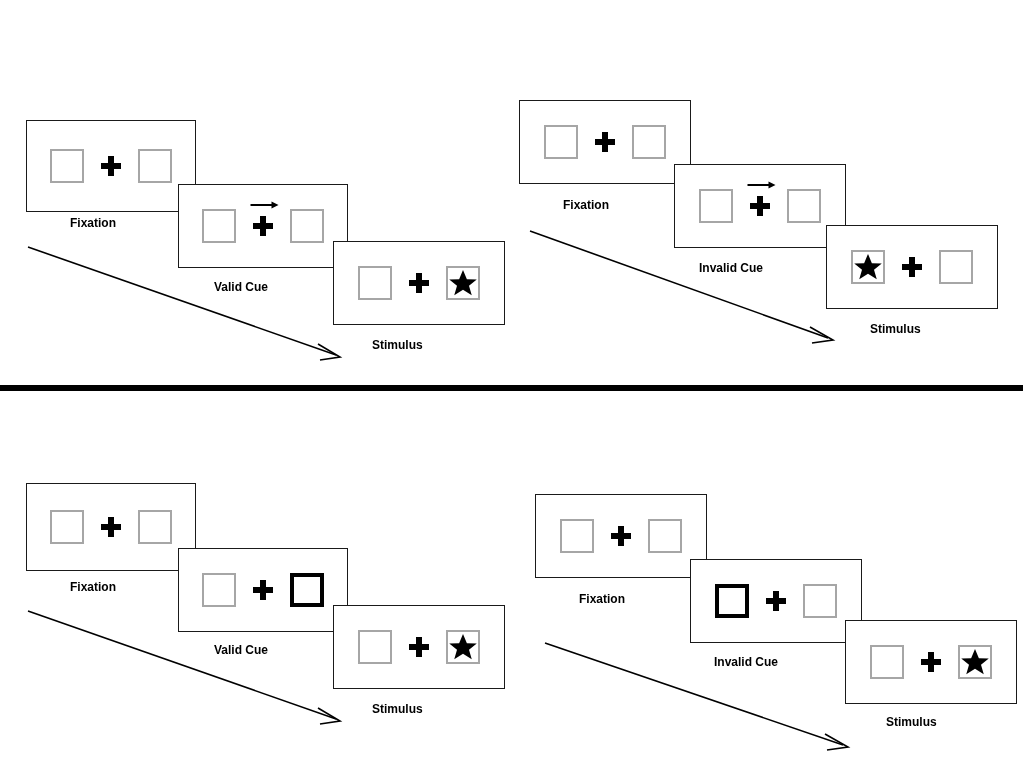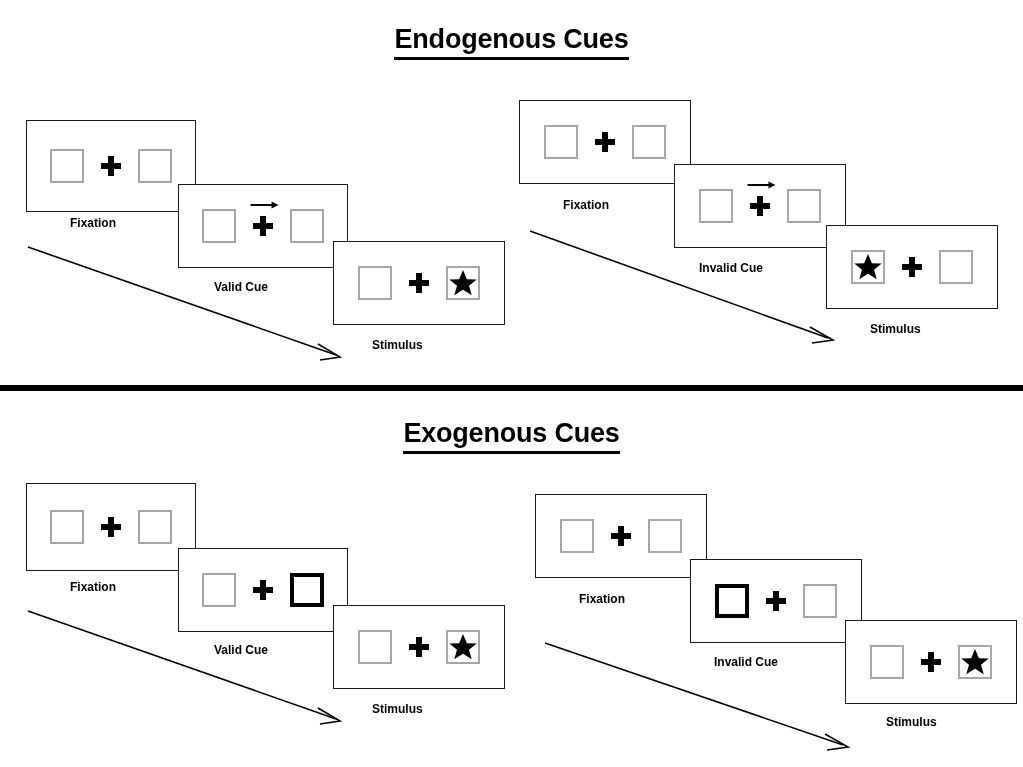--- a/index.html
+++ b/index.html
@@ -108,23 +108,20 @@
   }
 
   
   .time-arrow { position: absolute; }
 </style>
 </head>
 <body>
 
 <div id="root">
 
-  <div class="section-title" style="top:24px;">
-    <span>Endogenous Cues</span>
-  </div>
 
   <div class="frame" style="left:26px; top:120px; width:170px; height:92px;">
     <div class="frame-inner">
       <div class="pbox"></div>
       <div class="centercol">
         <div class="cross"></div>
       </div>
       <div class="pbox"></div>
     </div>
   </div>
@@ -206,23 +203,20 @@
   </div>
   <div class="caption" style="left:870px; top:322px;">Stimulus</div>
 
   <svg class="time-arrow" style="left:528px; top:228px;" width="320" height="120" viewBox="0 0 320 120">
     <line x1="2" y1="3" x2="300" y2="110" stroke="#000" stroke-width="1.6"></line>
     <polyline points="282,99 305,112 284,115" fill="none" stroke="#000" stroke-width="1.6"></polyline>
   </svg>
 
   <div class="divider" style="top:385px;"></div>
 
-  <div class="section-title" style="top:418px;">
-    <span>Exogenous Cues</span>
-  </div>
 
   <div class="frame" style="left:26px; top:483px; width:170px; height:88px;">
     <div class="frame-inner">
       <div class="pbox"></div>
       <div class="centercol">
         <div class="cross"></div>
       </div>
       <div class="pbox"></div>
     </div>
   </div>

